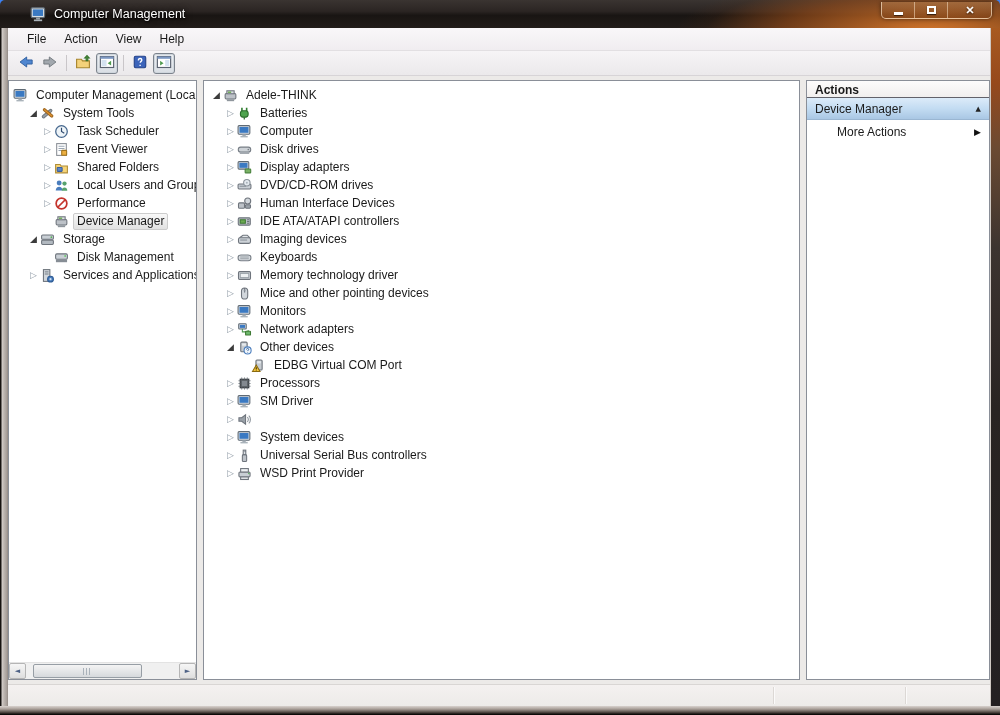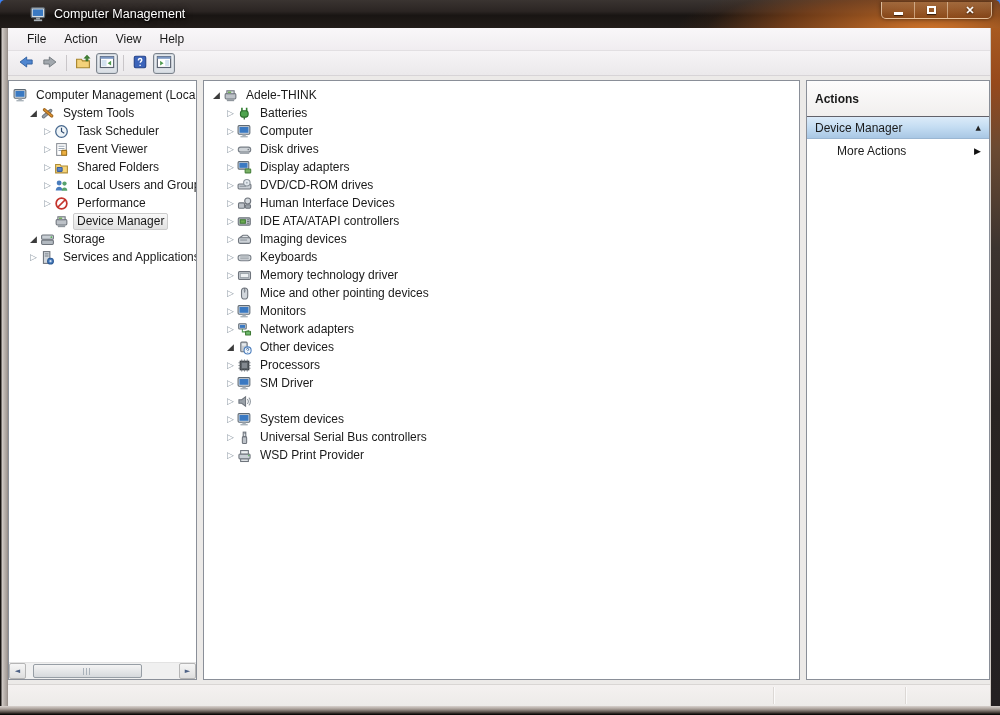--- a/index.html
+++ b/index.html
@@ -64,21 +64,21 @@
   
   .hscroll{position:absolute;left:0;right:0;bottom:0;height:17px;background:#f0f0f0;display:flex;align-items:stretch;border-top:1px solid #e3e3e3;}
   .sb-btn{width:17px;display:flex;align-items:center;justify-content:center;font-size:7px;color:#4d6185;
     background:linear-gradient(180deg,#f6f6f6,#dedede);border:1px solid #b5b5b5;border-radius:2px;font-family:"DejaVu Sans",sans-serif;}
   .sb-track{flex:1;position:relative;margin:0 1px;}
   .sb-thumb{position:absolute;left:6px;top:1px;bottom:1px;width:72%;border:1px solid #979ea5;border-radius:2px;
     background:linear-gradient(180deg,#f4f4f4,#d6d9dc);display:flex;align-items:center;justify-content:center;}
   .sb-grip{width:8px;height:7px;background:repeating-linear-gradient(90deg,#aab2ba 0,#aab2ba 1px,transparent 1px,transparent 3px);}
 
   
-  .actions-header{height:36px;display:flex;align-items:center;padding-left:8px;font-weight:bold;
+  .actions-header{height:17px;display:flex;align-items:flex-end;padding-left:8px;font-weight:bold;
     background:linear-gradient(180deg,#fdfcfc,#f1efee);border-bottom:1px solid #62626a;}
   .actions-group{height:22px;display:flex;align-items:center;padding:0 8px;
     background:linear-gradient(180deg,#dcebf9 0,#c3dcf2 50%,#a9c7e4 100%);border-bottom:1px solid #9ab6d2;}
   .agh-label{flex:1;}
   .agh-arrow{font-size:7px;color:#222;font-family:"DejaVu Sans",sans-serif;}
   .actions-item{height:24px;display:flex;align-items:center;padding:0 8px 0 30px;justify-content:center;}
   .ai-label{flex:1;}
   .ai-arrow{font-size:9px;color:#111;font-family:"DejaVu Sans",sans-serif;}
 
   
@@ -275,20 +275,32 @@
               <span class="ticon">
                 <svg viewBox="0 0 14 14">
                   <rect x="1.5" y="2.8" width="11" height="4" rx="1" fill="#c9cfd5" stroke="#6e747c"></rect>
                   <rect x="1.5" y="7.6" width="11" height="4" rx="1" fill="#b2b9c0" stroke="#6e747c"></rect>
                   <circle cx="10.6" cy="4.8" r=".8" fill="#57b357"></circle>
                 </svg>
               </span>
               <span class="tlabel">Storage</span>
             </div>
             <div class="trow">
+              <span class="tind" style="width: 30px;"></span>
+              <span class="texp leaf"></span>
+              <span class="ticon">
+                <svg viewBox="0 0 14 14">
+                  <rect x="1.5" y="3.6" width="11" height="5" rx="1.2" fill="#c9cfd5" stroke="#6e747c"></rect>
+                  <rect x="1.8" y="8.8" width="10.4" height="2.6" fill="#868d95"></rect>
+                  <circle cx="10.4" cy="5.6" r=".9" fill="#6fc76f"></circle>
+                </svg>
+              </span>
+              <span class="tlabel">Disk Management</span>
+            </div>
+            <div class="trow">
               <span class="tind" style="width: 16px;"></span>
               <span class="texp collapsed">▷</span>
               <span class="ticon">
                 <svg viewBox="0 0 14 14">
                   <rect x="3.2" y="1.5" width="6" height="11" fill="#d2d7dc" stroke="#6e747c"></rect>
                   <rect x="4.4" y="3" width="3.6" height="1.2" fill="#8a929a"></rect>
                   <rect x="4.4" y="5" width="3.6" height="1.2" fill="#8a929a"></rect>
                   <circle cx="9.8" cy="10.4" r="2.7" fill="#4a7dbd" stroke="#2c5a94"></circle>
                   <circle cx="9.8" cy="10.4" r="1" fill="#cfe0f2"></circle>
                 </svg>
@@ -487,20 +499,33 @@
                 <svg viewBox="0 0 14 14">
                   <rect x="3.5" y="2" width="6" height="9" rx="1" fill="#c6cbd0" stroke="#6e747c"></rect>
                   <rect x="4.7" y="3.3" width="3.6" height="2" fill="#e6eaed"></rect>
                   <circle cx="9.9" cy="9.7" r="3.3" fill="#f0f6fc" stroke="#4a7dbd"></circle>
                   <path d="M8.9 8.9c0-.7.5-1.1 1-1.1s1 .4 1 1c0 .7-1 .8-1 1.5M9.9 11.5v.4" stroke="#2c5a94" fill="none" stroke-width=".9"></path>
                 </svg>
               </span>
               <span class="tlabel">Other devices</span>
             </div>
             <div class="trow">
+              <span class="tind" style="width: 30px;"></span>
+              <span class="texp leaf"></span>
+              <span class="ticon">
+                <svg viewBox="0 0 14 14">
+                  <rect x="4.6" y="1.8" width="5.8" height="9.4" rx="1" fill="#c6cbd0" stroke="#6e747c"></rect>
+                  <rect x="5.8" y="3" width="3.4" height="2" fill="#e6eaed"></rect>
+                  <path d="M1.4 12.6L4.9 6.6l3.5 6z" fill="#f6c73a" stroke="#8a6a10"></path>
+                  <path d="M4.9 8.6v2.2M4.9 11.6v.6" stroke="#403000"></path>
+                </svg>
+              </span>
+              <span class="tlabel">EDBG Virtual COM Port</span>
+            </div>
+            <div class="trow">
               <span class="tind" style="width: 16px;"></span>
               <span class="texp collapsed">▷</span>
               <span class="ticon">
                 <svg viewBox="0 0 14 14">
                   <rect x="3" y="3" width="8" height="8" fill="#5c6167" stroke="#33373c"></rect>
                   <rect x="4.6" y="4.6" width="4.8" height="4.8" fill="#838990"></rect>
                   <path d="M1.4 4.4h1.6M1.4 7h1.6M1.4 9.6h1.6M11 4.4h1.6M11 7h1.6M11 9.6h1.6M4.4 1.4v1.6M7 1.4v1.6M9.6 1.4v1.6M4.4 11v1.6M7 11v1.6M9.6 11v1.6" stroke="#7a8188"></path>
                 </svg>
               </span>
               <span class="tlabel">Processors</span>

